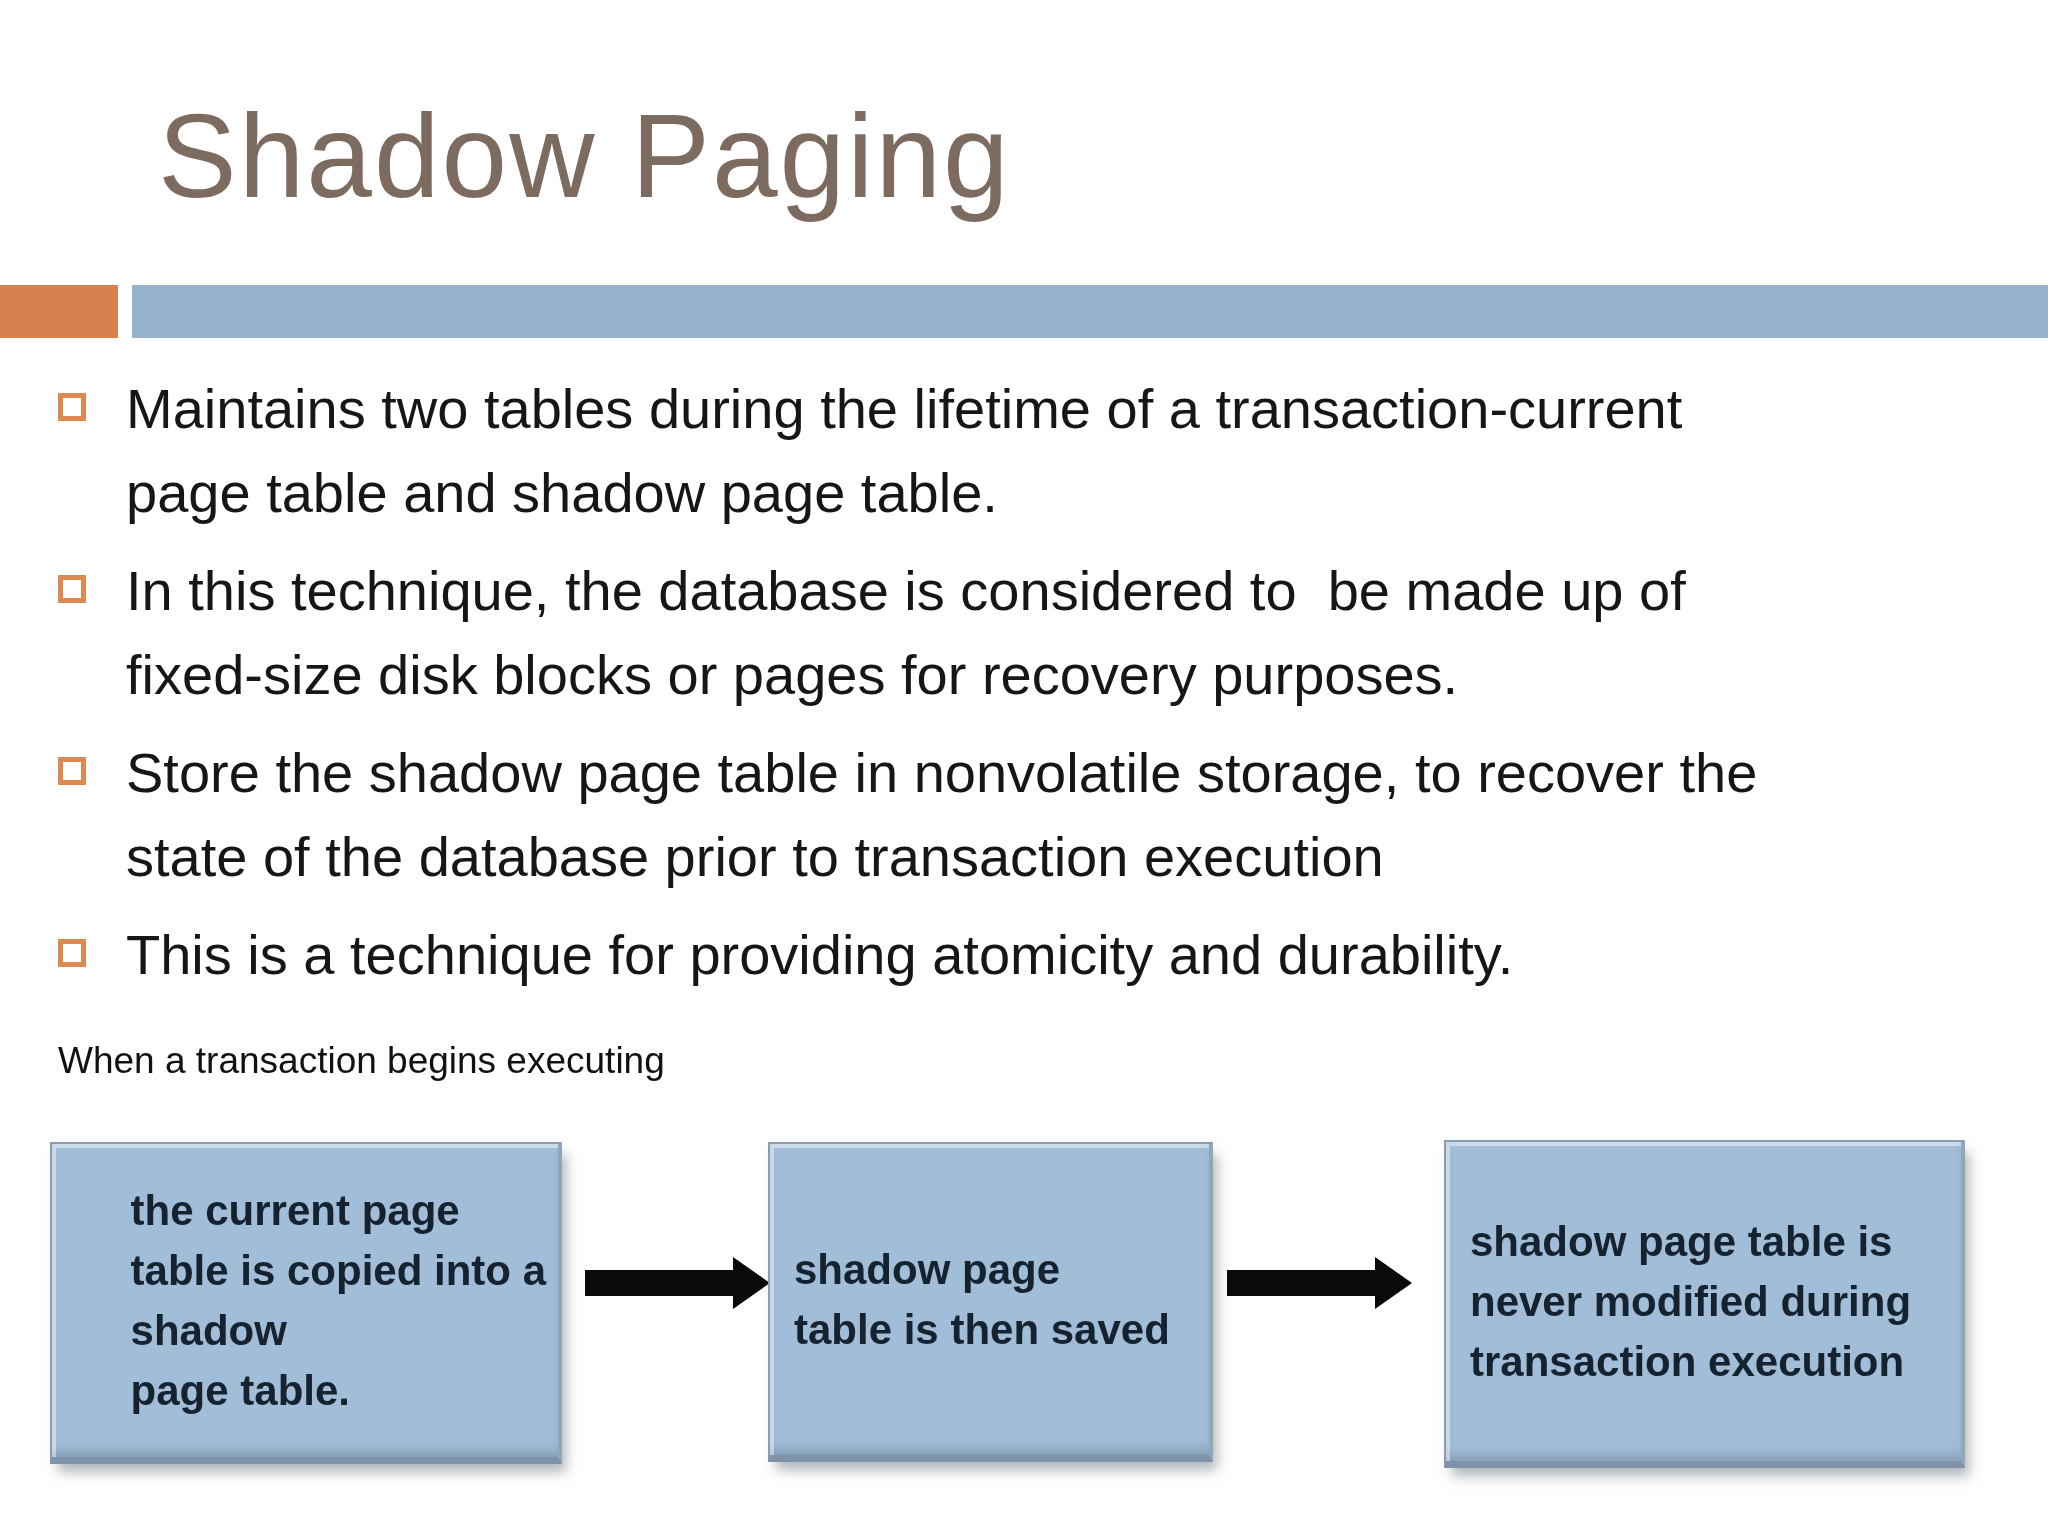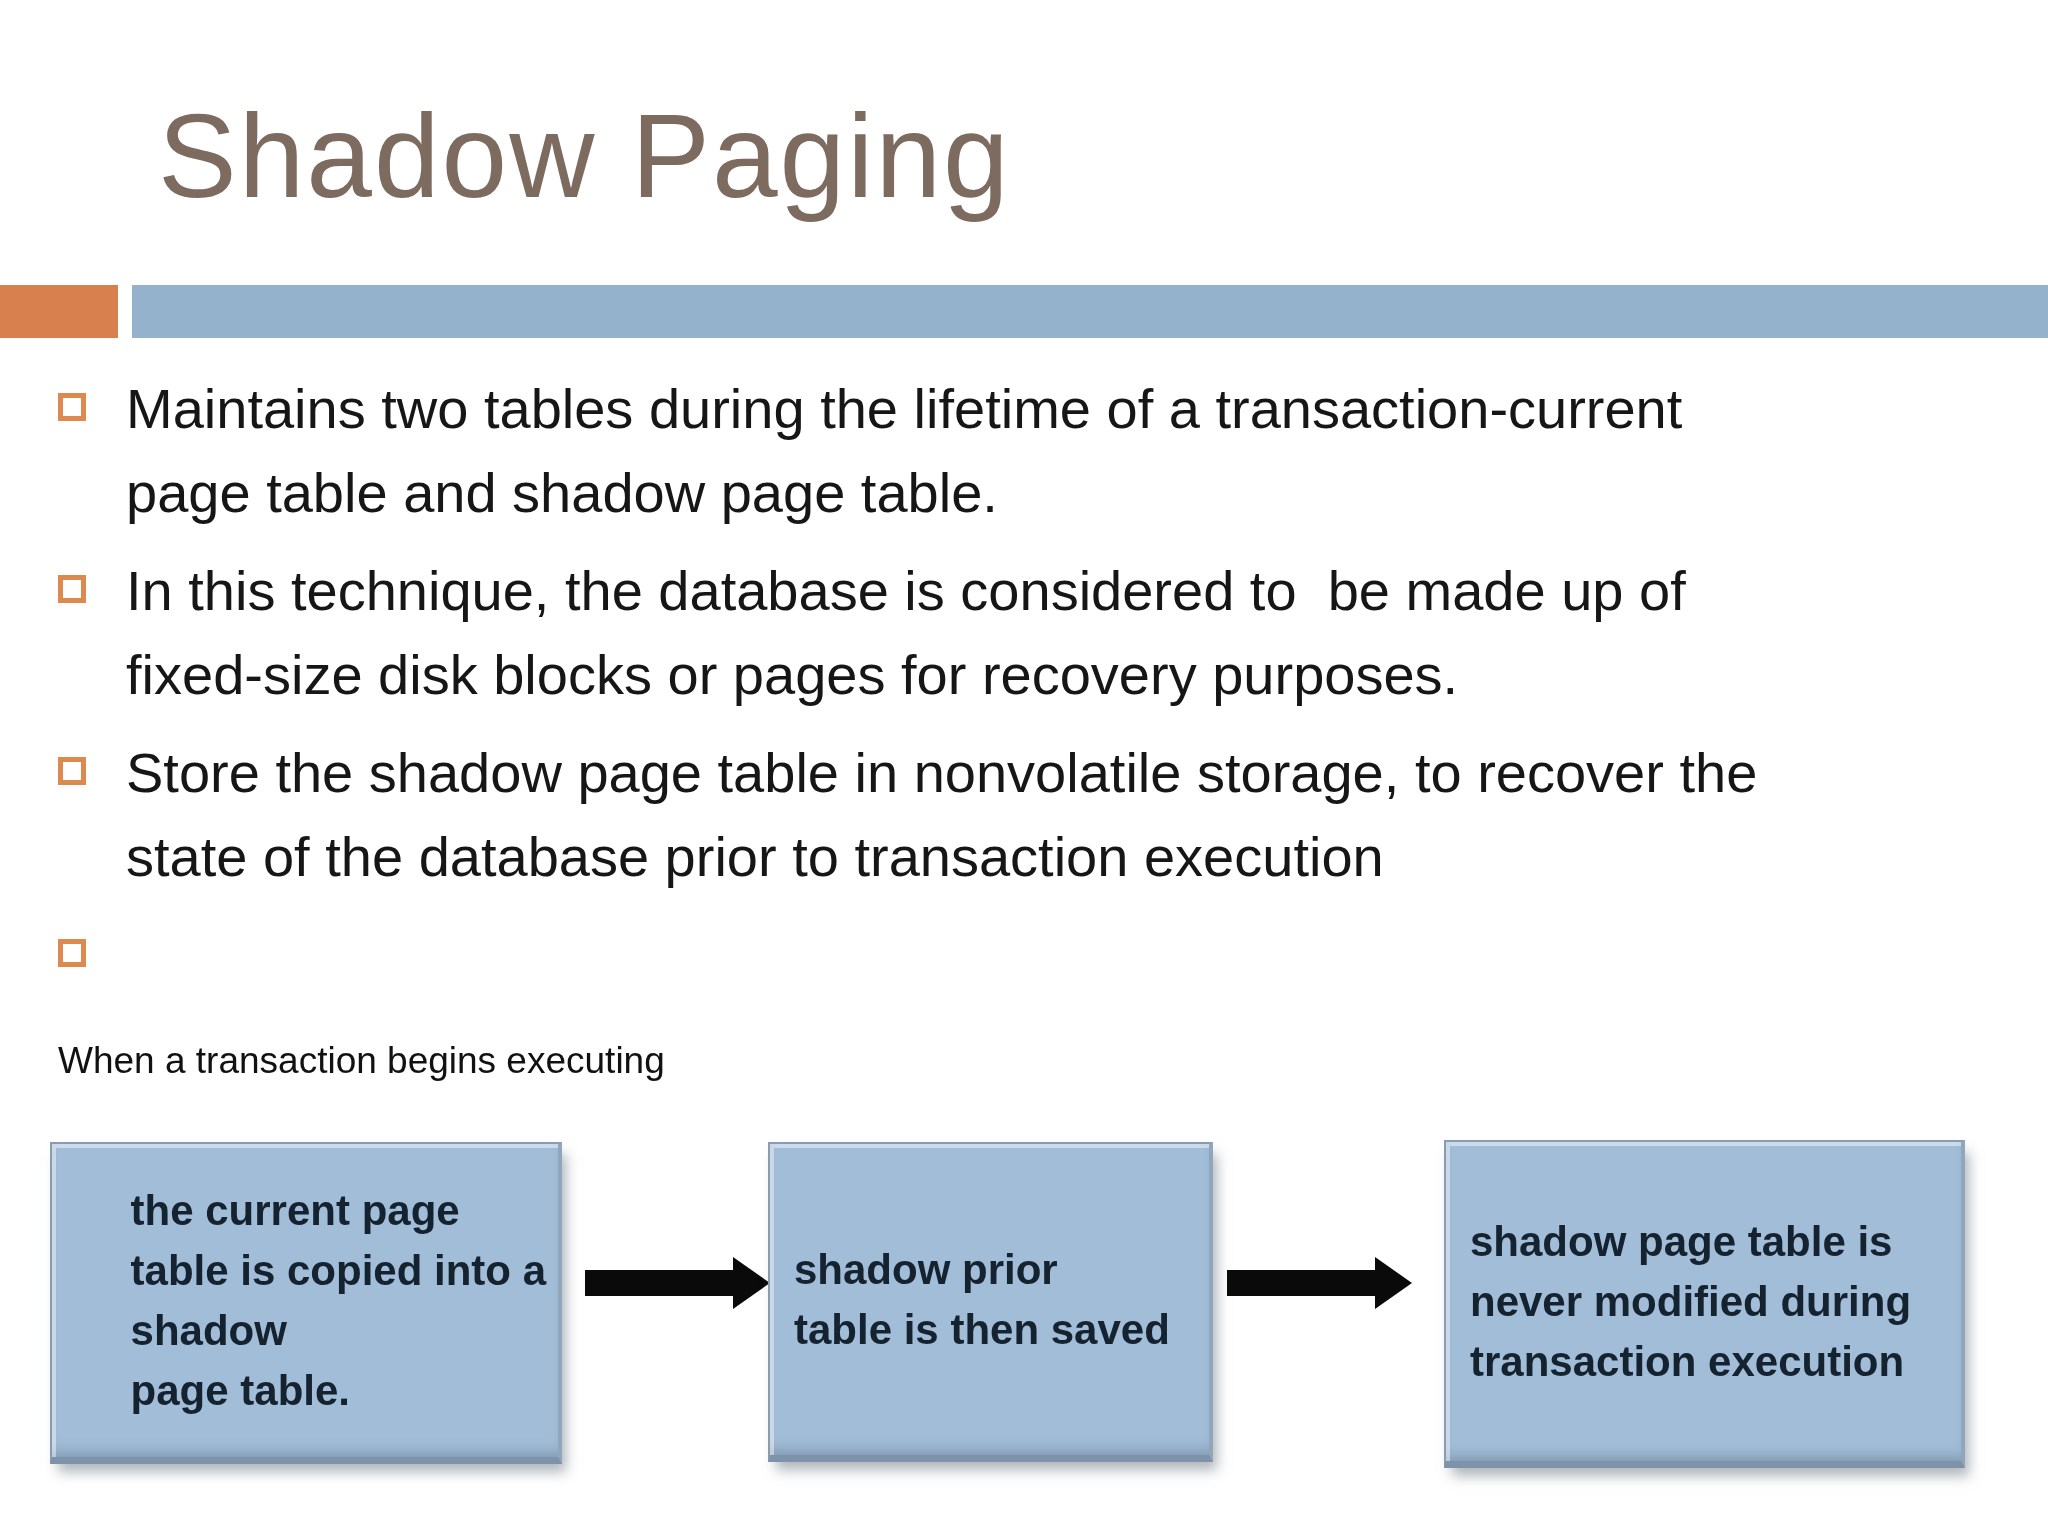--- a/index.html
+++ b/index.html
@@ -129,39 +129,40 @@
       <span class="bullet-text">In this technique, the database is considered to  be made up of
 fixed-size disk blocks or pages for recovery purposes.</span>
     </li>
     <li>
       <span class="bullet-sq"></span>
       <span class="bullet-text">Store the shadow page table in nonvolatile storage, to recover the
 state of the database prior to transaction execution</span>
     </li>
     <li>
       <span class="bullet-sq"></span>
+      <span class="bullet-text">This is a technique for providing atomicity and durability.</span>
     </li>
   </ul>
 
   <div class="note">When a transaction begins executing</div>
 
   <div class="flow-box box-1">
     <div class="box-text">the current page
 table is copied into a
 shadow
 page table.</div>
   </div>
 
   <svg class="arrow arrow-1" viewBox="0 0 185 52" aria-hidden="true">
     <rect x="0" y="13" width="150" height="26" fill="#0a0a0a"></rect>
     <polygon points="148,0 185,26 148,52" fill="#0a0a0a"></polygon>
   </svg>
 
   <div class="flow-box box-2">
-    <div class="box-text">shadow prior
+    <div class="box-text">shadow page
 table is then saved</div>
   </div>
 
   <svg class="arrow arrow-2" viewBox="0 0 185 52" aria-hidden="true">
     <rect x="0" y="13" width="150" height="26" fill="#0a0a0a"></rect>
     <polygon points="148,0 185,26 148,52" fill="#0a0a0a"></polygon>
   </svg>
 
   <div class="flow-box box-3">
     <div class="box-text">shadow page table is

